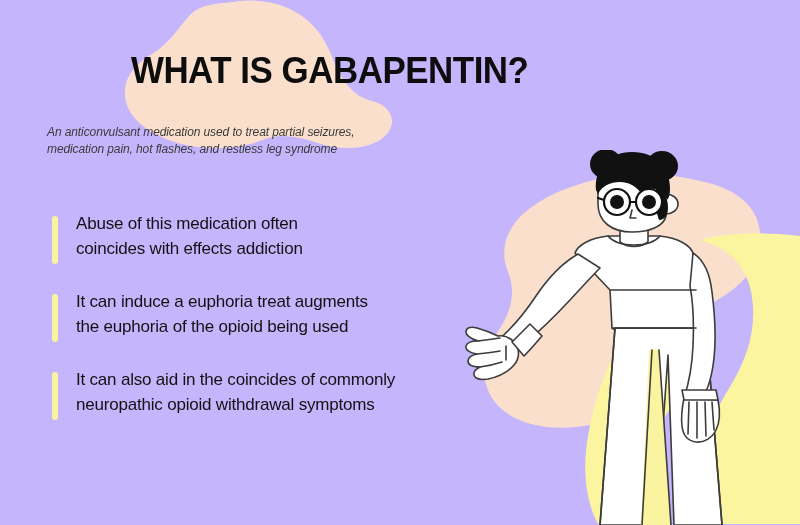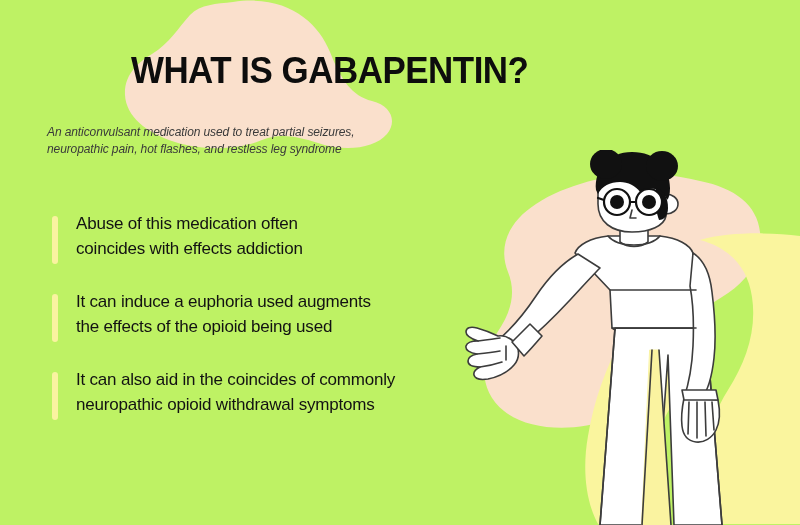--- a/index.html
+++ b/index.html
@@ -93,21 +93,21 @@
     left: 460px;
     top: 150px;
     width: 340px;
     height: 375px;
   }
   #illustration svg { display: block; }
 </style>
 </head>
 <body>
 
-<div id="canvas" style="background: #bef264;">
+<div id="canvas" style="background: #c4b5fd;">
 
   <svg class="blob-layer" viewBox="0 0 800 525">
     <path fill="#fae0cc" d="M233 2 C287 -6 318 22 330 52 C341 80 352 96 372 101
              C392 106 397 122 387 134 C374 149 344 152 318 143
              C296 136 279 133 262 140 C236 151 200 150 175 142
              C146 133 126 116 125 95 C124 74 139 62 152 54
              C170 43 178 28 190 15 C201 4 216 4 233 2 Z"></path>
 
     <path fill="#fae0cc" d="M700 181 C735 188 757 205 760 232 C763 260 747 282 722 297
              C700 310 686 327 680 351 C672 383 648 406 612 419
@@ -121,38 +121,38 @@
              M648 306 C668 302 686 310 692 328 C699 349 692 374 676 398
              C660 422 650 452 652 481 C653 503 646 517 634 524
              L598 524 C586 502 582 470 588 436
              C594 400 606 368 620 342 C630 323 638 309 648 306 Z"></path>
   </svg>
 
   <div id="title" style="color: rgb(13, 13, 13);">WHAT IS GABAPENTIN?</div>
 
   <div id="subtitle" style="color: rgb(58, 58, 58);">
     <span class="l1">An anticonvulsant medication used to treat partial seizures,</span>
-    <span class="l2">neuropathic pain, hot flashes, and restless leg syndrome</span>
+    <span class="l2">medication pain, hot flashes, and restless leg syndrome</span>
   </div>
 
   <div id="bullets">
 
     <div class="bullet">
       <span class="bullet-bar" style="background: rgb(250, 243, 160);"></span>
       <div class="bullet-text">
         <span class="l1">Abuse of this medication often</span>
         <span class="l2">coincides with effects addiction</span>
       </div>
     </div>
 
     <div class="bullet">
       <span class="bullet-bar" style="background: rgb(250, 243, 160);"></span>
       <div class="bullet-text">
-        <span class="l1">It can induce a euphoria used augments</span>
-        <span class="l2">the effects of the opioid being used</span>
+        <span class="l1">It can induce a euphoria treat augments</span>
+        <span class="l2">the euphoria of the opioid being used</span>
       </div>
     </div>
 
     <div class="bullet">
       <span class="bullet-bar" style="background: rgb(250, 243, 160);"></span>
       <div class="bullet-text">
         <span class="l1">It can also aid in the coincides of commonly</span>
         <span class="l2">neuropathic opioid withdrawal symptoms</span>
       </div>
     </div>

